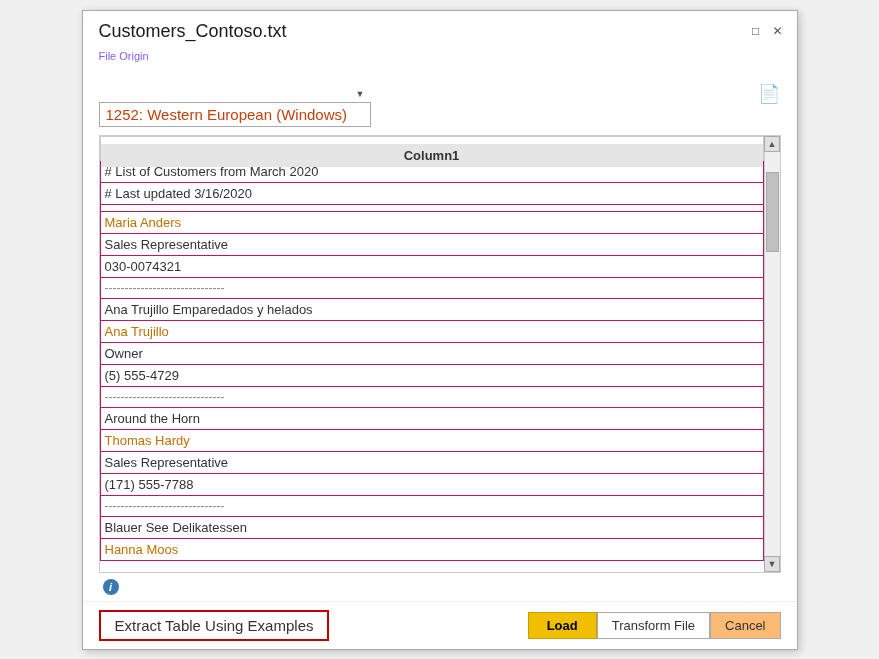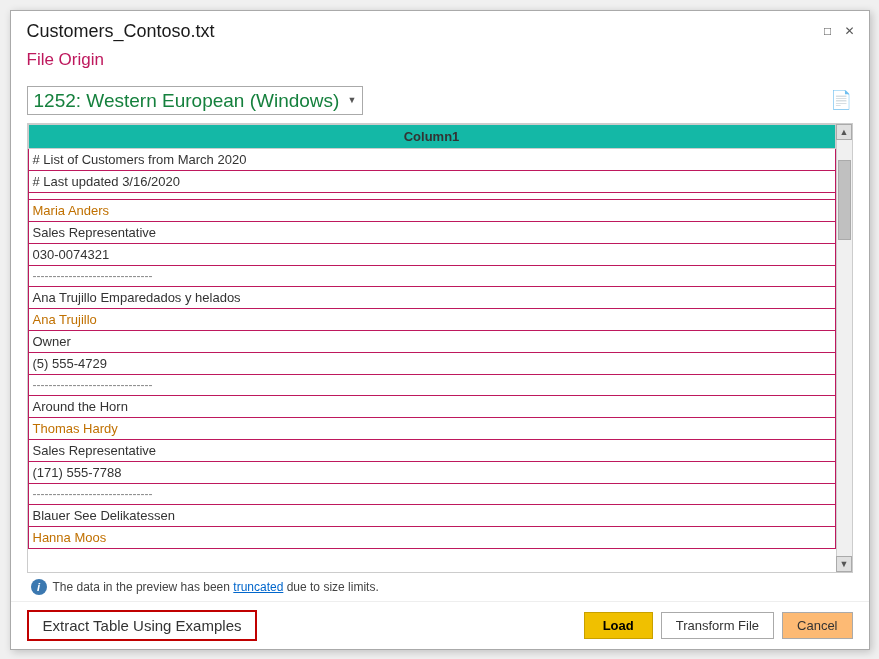--- a/index.html
+++ b/index.html
@@ -10,21 +10,21 @@
       display: flex;
       align-items: center;
       justify-content: center;
       width: 879px;
       height: 659px;
       overflow: hidden;
     }
     .dialog {
       background: #ffffff;
       border: 1px solid #aaa;
-      width: 860px;
+      width: 716px;
       height: 640px;
       display: flex;
       flex-direction: column;
       box-shadow: 2px 2px 8px rgba(0,0,0,0.2);
       position: relative;
     }
     .title-bar {
       display: flex;
       align-items: center;
       justify-content: space-between;
@@ -52,42 +52,43 @@
       color: #555;
     }
     .content-area {
       flex: 1;
       display: flex;
       flex-direction: column;
       padding: 0 16px;
       overflow: hidden;
     }
     .file-origin-label {
-      font-size: 17px;
-      color: #be185d;
-      margin-bottom: 16px;
+      font-size: 11px;
+      color: #8b5cf6;
+      margin-bottom: 0;
       margin-top: 2px;
     }
     .file-origin-row {
       display: flex;
       align-items: center;
       justify-content: space-between;
       margin-bottom: 8px;
     }
     .file-origin-select {
       border: 1px solid #aaa;
       background: #fff;
       padding: 3px 22px 3px 6px;
-      font-size: 19px;
-      color: #15803d;
+      font-size: 15px;
+      color: #c2410c;
       appearance: none;
       -webkit-appearance: none;
       cursor: pointer;
       position: relative;
       min-width: 200px;
+      margin-top: 40px;
     }
     .select-wrapper {
       position: relative;
       display: inline-block;
     }
     .select-wrapper::after {
       content: '▼';
       font-size: 9px;
       color: #555;
       position: absolute;
@@ -112,28 +113,28 @@
       overflow-y: auto;
       overflow-x: hidden;
       flex: 1;
     }
     table {
       width: 100%;
       border-collapse: collapse;
       font-size: 13px;
     }
     table th {
-      background: #14b8a6;
+      background: #e5e5e5;
       border: 1px solid #ccc;
       padding: 4px 8px;
       text-align: center;
       font-weight: 600;
       color: #333;
       position: sticky;
-      top: 0;
+      top: 8px;
       z-index: 2;
     }
     table td {
       border: 1px solid #be185d;
       padding: 3px 4px;
       color: #333;
     }
     table td.link-style {
       color: #c07000;
     }
@@ -219,21 +220,20 @@
     .extract-btn {
       border: 2px solid #c00000;
       background: #fff;
       padding: 5px 14px;
       font-size: 15px;
       cursor: pointer;
       color: #333;
     }
     .footer-right {
       display: flex;
-      gap: 8px;
     }
     .btn-load {
       background: #f0c000;
       border: 1px solid #c8a000;
       padding: 5px 18px;
       font-size: 13px;
       cursor: pointer;
       color: #000;
       font-weight: 600;
     }
@@ -349,23 +349,20 @@
         <div class="scroll-btn">▲</div>
         <div class="scroll-track">
           <div class="scroll-thumb"></div>
         </div>
         <div class="scroll-btn">▼</div>
       </div>
     </div>
 
     <div class="truncation-notice">
       <div class="info-icon">i</div>
-      <span>
-        <span>The data in the preview has been </span><span class="highlight">truncated</span><span> due to size limits.</span>
-      </span>
     </div>
   </div>
 
   <div class="footer">
     <div class="footer-left">
       <button class="extract-btn">Extract Table Using Examples</button>
     </div>
     <div class="footer-right">
       <button class="btn-load">Load</button>
       <button class="btn-transform">Transform File</button>

